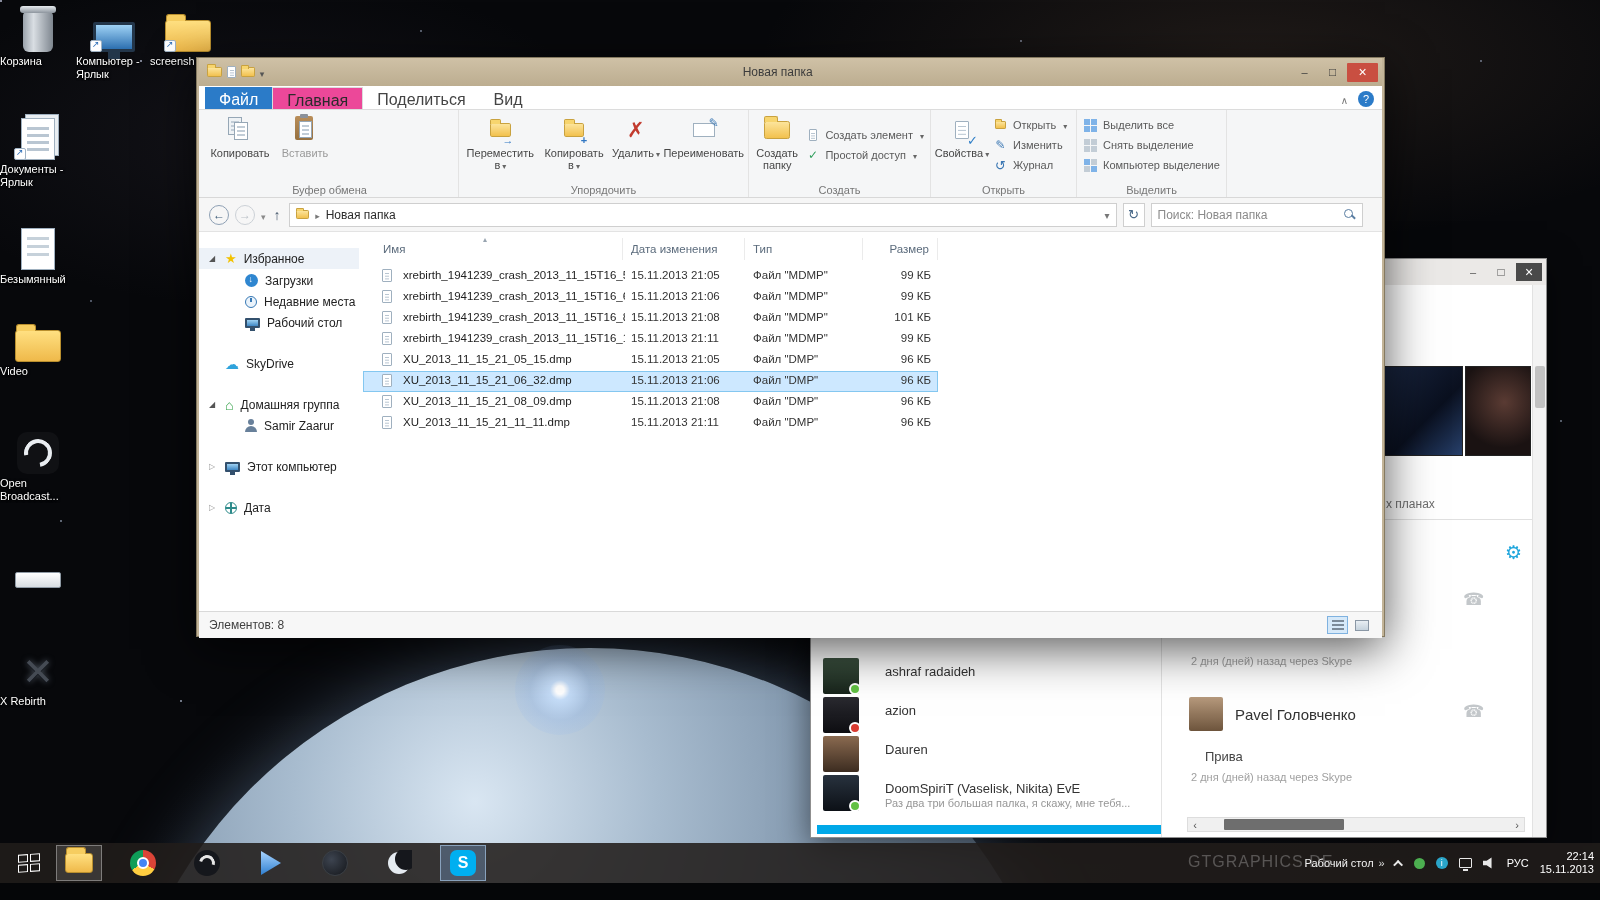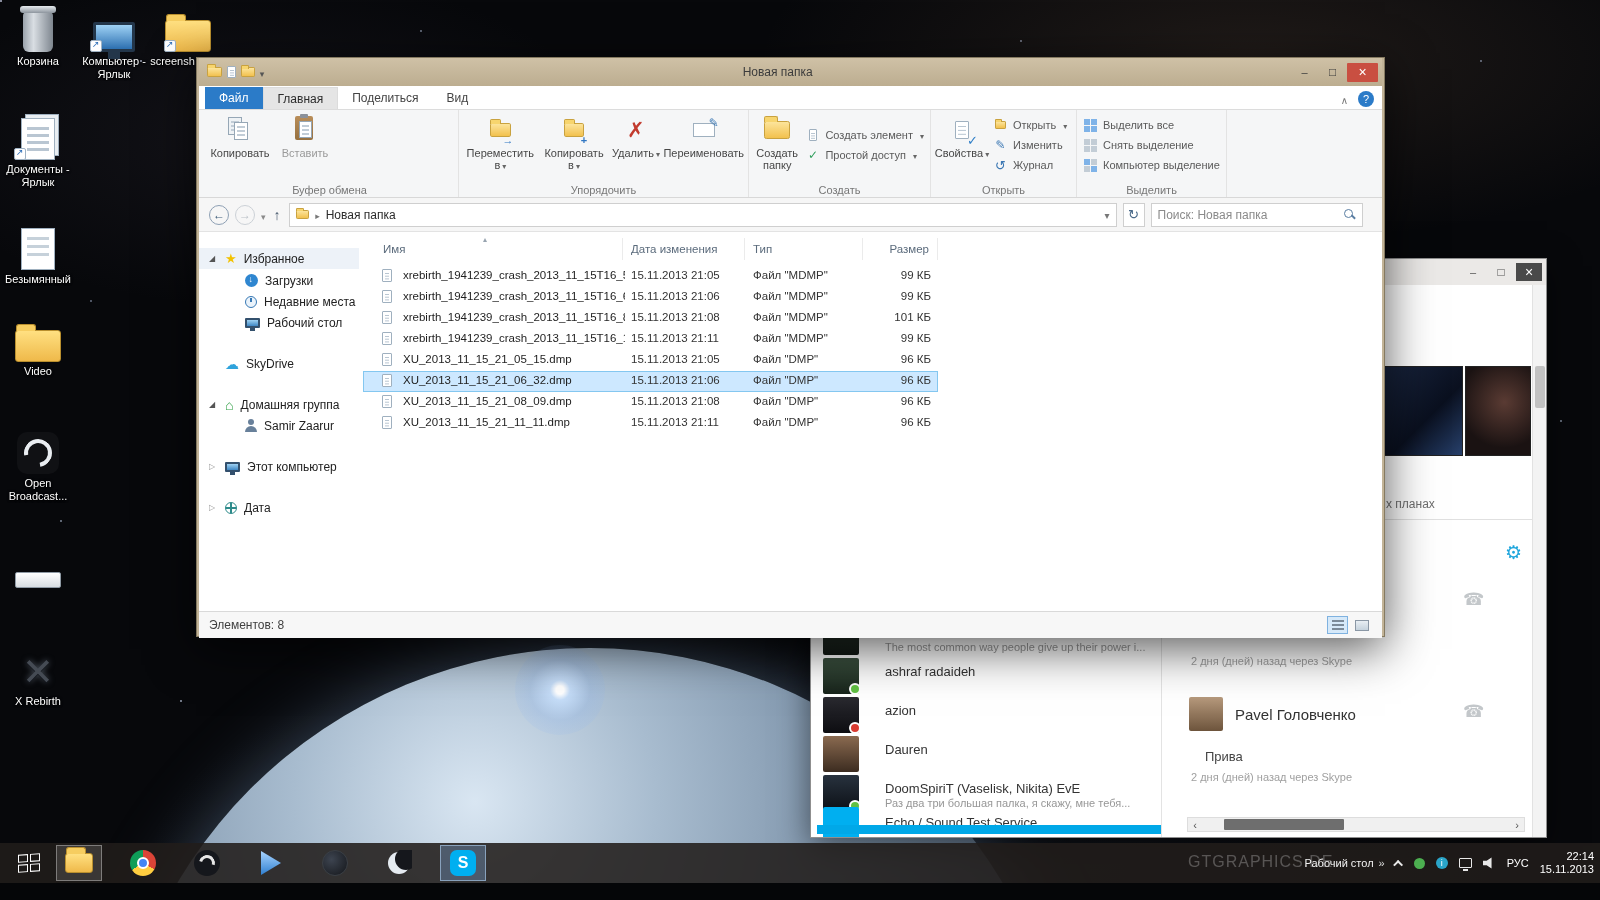--- a/index.html
+++ b/index.html
@@ -16,21 +16,21 @@
     background:radial-gradient(circle at 38% 16%, #d9e6f2 0%, #a8bccf 18%, #7b91a8 38%, #4d5e72 60%, #202935 85%);
     box-shadow:0 0 70px rgba(150,185,230,.35)}
   .bigstar{position:absolute;left:515px;top:645px;width:90px;height:90px;z-index:0;border-radius:50%;
     background:radial-gradient(circle,#fff 0 4px,rgba(200,225,255,.8) 10px,rgba(140,180,240,.25) 30px,transparent 60px)}
   .stardots{position:absolute;left:0;top:0;width:2px;height:2px;background:#dfe6ff;border-radius:50%;z-index:0;opacity:.8;
     box-shadow:140px 60px #cdd6ee,420px 30px #8d97ad,760px 90px #aab4c8,1020px 40px #949cb0,1340px 140px #c4cfe2,
     1480px 60px #8d97ad,90px 300px #7f8aa0,60px 520px #9aa6bb,180px 700px #b9c4d8,880px 560px #8d97ad,
     980px 300px #77829a,1560px 420px #9aa6bb,1240px 620px #707b92,700px 250px #707b92,380px 430px #5f6a80}
 
   
-  .dicon{position:absolute;width:76px;z-index:1;text-align:center;cursor:default}
+  .dicon{position:absolute;width:76px;z-index:1;cursor:default}
   .dicon .art{height:48px;display:flex;align-items:flex-end;justify-content:center;position:relative;margin-bottom:3px}
   .dlabel{font-size:11px;line-height:13px;color:#fff;text-shadow:0 1px 2px #000,0 0 3px #000;max-height:27px;overflow:hidden;word-wrap:break-word}
   .scut{position:absolute;left:14px;bottom:0;width:12px;height:12px;background:#fff;border:1px solid #9fb2c4;border-radius:2px}
   .scut::before{content:"\2197";position:absolute;left:1px;top:-2px;font-size:9px;color:#2f6fb8}
   .i-trash{width:30px;height:40px;background:linear-gradient(90deg,#9aa2ab,#d9dee3 35%,#7e868f);border-radius:4px 4px 6px 6px;position:relative}
   .i-trash::before{content:"";position:absolute;left:-3px;top:-6px;right:-3px;height:7px;background:linear-gradient(#e6eaee,#8d959e);border-radius:3px}
   .i-mon{width:42px;height:30px;background:linear-gradient(#9fd2f5,#2c6fb0);border:3px solid #23364a;border-radius:2px;position:relative}
   .i-mon::after{content:"";position:absolute;left:12px;bottom:-10px;width:12px;height:7px;background:#23364a}
   .i-fold{width:46px;height:32px;background:linear-gradient(#ffe081,#efb94a);border:1px solid #b98f2e;border-radius:3px;position:relative}
   .i-fold::before{content:"";position:absolute;top:-7px;left:0;width:18px;height:6px;background:#f6cd60;border:1px solid #b98f2e;border-bottom:none;border-radius:3px 3px 0 0}
@@ -75,23 +75,23 @@
   .qat-dd::before{content:"\25BE";color:#555;font-size:9px}
   .wtitle{flex:1;text-align:center;font-size:12px;color:#3c3c3c}
   .wbtns{display:flex;align-items:center;gap:1px}
   .wb{width:27px;height:19px;display:flex;align-items:center;justify-content:center;font-size:11px;color:#3c3c3c}
   .wb.close{width:31px;background:#c94f41;color:#fff;border-radius:1px}
   .wb-min::before{content:"\2013"}
   .wb-max::before{content:"\25A1";font-size:12px}
   .wb-x::before{content:"\00D7";font-size:14px}
 
   .tabsrow{height:24px;background:#fff;display:flex;align-items:flex-end;padding-left:6px;position:relative;border-bottom:1px solid #dcdcdc}
-  .tab{height:22px;padding:4px 14px 0;font-size:12px;color:#444}
+  .tab{height:22px;padding:4px 14px 0;font-size:16px;color:#444}
   .tab.filetab{background:#2b7bc8;color:#fff;height:22px}
-  .tab.active{background:#e5e5e5;border:1px solid #dcdcdc;border-bottom:none;color:#2b2b2b}
+  .tab.active{background:#ec4899;border:1px solid #dcdcdc;border-bottom:none;color:#2b2b2b}
   .tabs-right{position:absolute;right:8px;top:4px;display:flex;gap:10px;align-items:center}
   .rib-chev::before{content:"\2227";font-size:10px;color:#777}
   .helpic{width:16px;height:16px;border-radius:50%;background:#2b7bc8;color:#fff;font-size:11px;display:flex;align-items:center;justify-content:center}
   .helpic::before{content:"?"}
 
   .ribbon{height:88px;background:#f5f6f7;border-bottom:1px solid #d8d8d8;display:flex;padding-left:2px}
   .rgroup{position:relative;height:100%;border-right:1px solid #e3e3e3;padding:4px 3px 15px}
   .rgrow{display:flex;align-items:flex-start;height:66px}
   .rglabel{position:absolute;bottom:1px;left:0;right:0;text-align:center;font-size:11px;color:#777}
   .rbig{display:flex;flex-direction:column;align-items:center;padding-top:1px;height:66px;font-size:11px;color:#474747;text-align:center;line-height:12px}
@@ -322,47 +322,39 @@
       <span class="skb x wb-x"></span>
     </div>
     <div class="sk-vdiv"></div>
     <div class="sk-banner sk-b1"></div>
     <div class="sk-banner sk-b2"></div>
     <div class="sk-snippet">х планах</div>
     <div class="sk-hdiv"></div>
     <span class="sk-gear"></span>
     <span class="sk-phone" style="left:652px;top:330px"></span>
 
-    <div class="contact" style="top:360px">
-      <span class="avatar" style="background:linear-gradient(#2e3b33,#111813)"></span>
-      <span class="cmood">The most common way people give up their power i...</span>
-    </div>
     <div class="contact" style="top:399px">
       <span class="avatar" style="background:linear-gradient(#3c5240,#17231a)"></span>
       <span class="badge on"></span>
       <span class="cname">ashraf radaideh</span>
     </div>
     <div class="contact" style="top:438px">
       <span class="avatar" style="background:linear-gradient(#2a2a30,#0d0d11)"></span>
       <span class="badge dnd"></span>
       <span class="cname">azion</span>
     </div>
     <div class="contact" style="top:516px;height:44px">
       <span class="avatar" style="background:linear-gradient(#28323e,#0c1016)"></span>
       <span class="badge on"></span>
       <span class="cname">DoomSpiriT (Vaselisk, Nikita) EvE</span>
       <span class="cmood">Раз два три большая палка, я скажу, мне тебя...</span>
     </div>
     <div class="contact" style="top:477px">
       <span class="avatar" style="background:linear-gradient(#8a6a50,#3c2c20)"></span>
       <span class="cname">Dauren</span>
-    </div>
-    <div class="contact" style="top:548px">
-      <span class="avatar" style="background:#00aff0"></span>
-      <span class="cname" style="top:8px">Echo / Sound Test Service</span>
     </div>
     <div class="sk-selbar"></div>
 
     <span class="sk-timeago" style="left:380px;top:396px">2 дня (дней) назад через Skype</span>
     <span class="avatar" style="left:378px;top:438px;width:34px;height:34px;background:linear-gradient(#b79a7d,#6d543c)"></span>
     <span class="sk-pavel-name">Pavel Головченко</span>
     <span class="sk-phone" style="left:652px;top:442px"></span>
     <span class="sk-msg">Прива</span>
     <span class="sk-timeago" style="left:380px;top:512px">2 дня (дней) назад через Skype</span>
 

